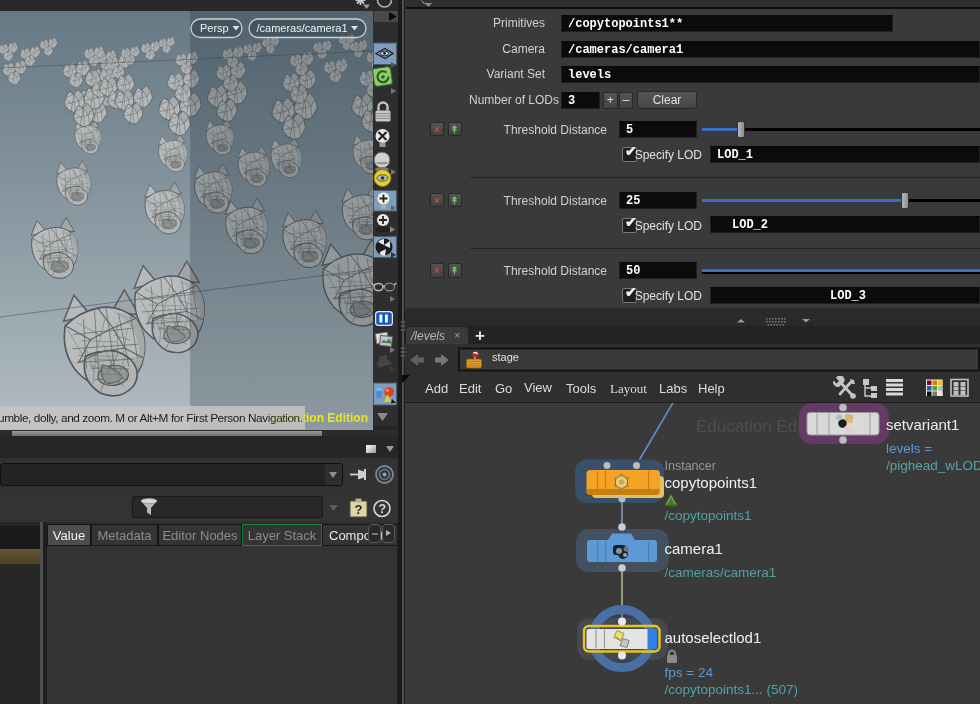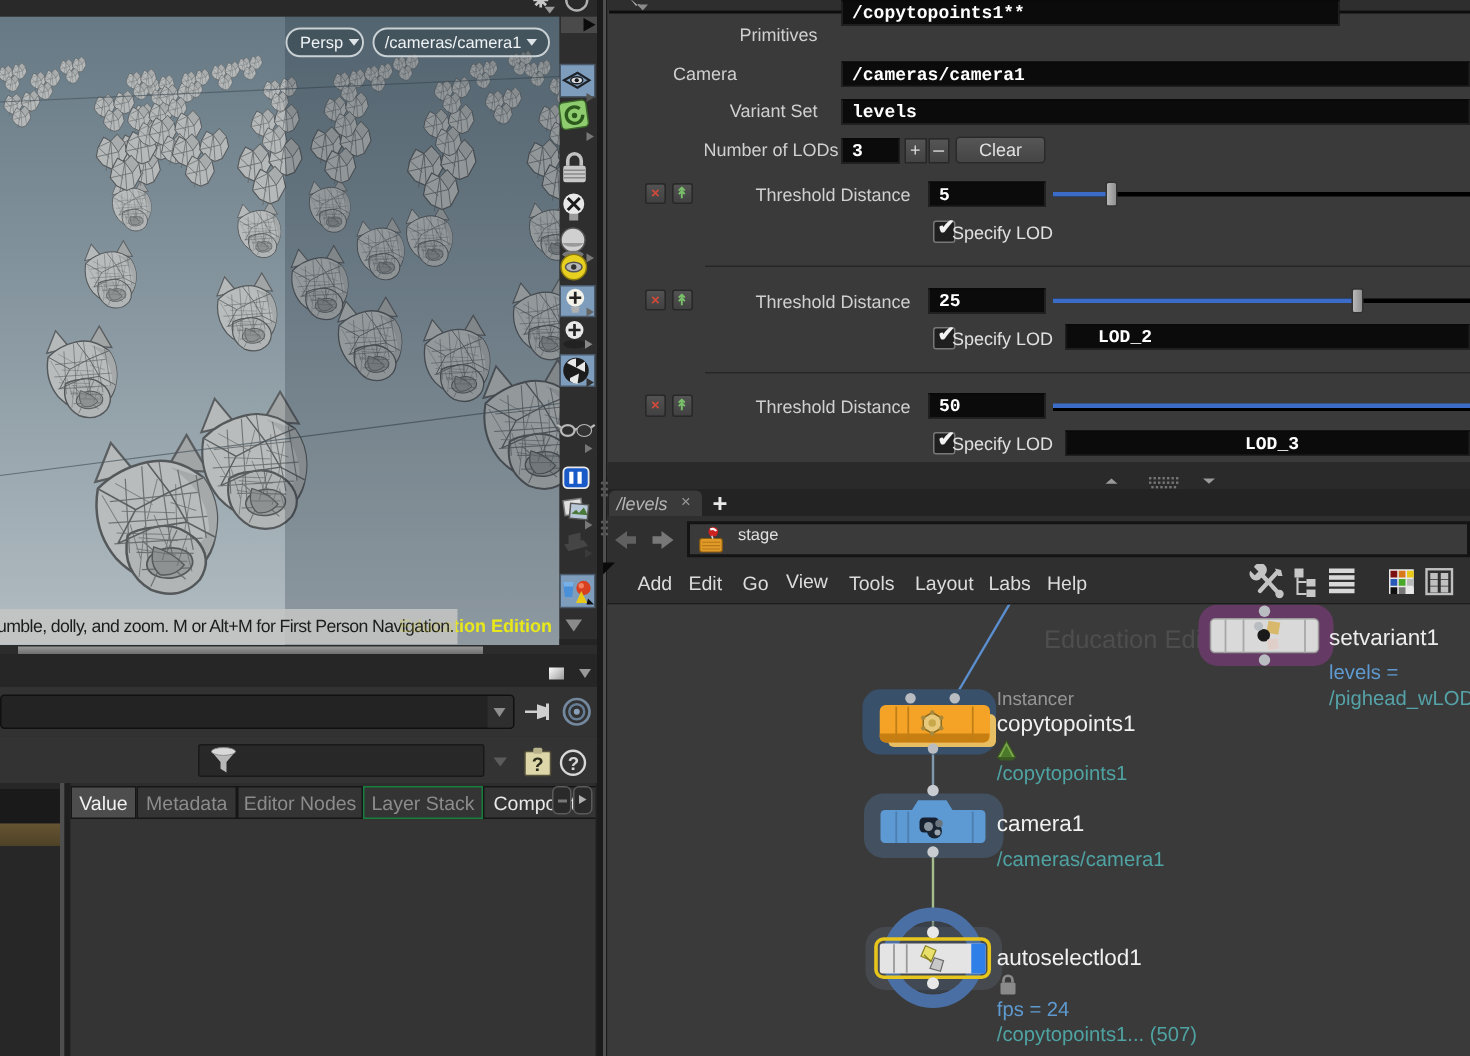--- a/index.html
+++ b/index.html
@@ -298,40 +298,41 @@
 
   <div class="abs" style="left:405px;top:0;width:575px;height:318px;background:#3a3a3a;"></div>
   <div class="abs" style="left:405px;top:0;width:575px;height:7px;background:#2e2e2e;"></div>
   <div class="abs" style="left:406px;top:7px;width:574px;height:1.5px;background:#0d0d0d;"></div>
   <svg class="abs" style="left:415px;top:0;" width="20" height="8" viewBox="0 0 20 8">
       <path d="M5,-1 l4,5 l2,-1.5 l2,3.5 z" fill="#b0b0b0"></path>
       <path d="M10,3 h7 l-3.5,4 z" fill="#8a8a8a"></path>
     </svg>
 
   <div class="abs lbl" style="left:395px;top:16px;width:150px;">Primitives</div>
-  <div class="abs fld" style="left:561px;top:0;width:332px;height:17px;">/copytopoints1**</div>
-  <div class="abs lbl" style="left:395px;top:42px;width:150px;text-align:center;">Camera</div>
+  <div class="abs fld" style="left:561px;top:15px;width:332px;height:17px;">/copytopoints1**</div>
+  <div class="abs lbl" style="left:395px;top:42px;width:150px;">Camera</div>
   <div class="abs fld" style="left:561px;top:40.5px;width:419px;height:17px;">/cameras/camera1</div>
   <div class="abs lbl" style="left:395px;top:67px;width:150px;">Variant Set</div>
   <div class="abs fld" style="left:561px;top:66px;width:419px;height:17px;">levels</div>
   <div class="abs lbl" style="left:409px;top:93px;width:150px;">Number of LODs</div>
   <div class="abs fld" style="left:561px;top:91.5px;width:39px;height:17px;">3</div>
   <div class="abs" style="left:603px;top:91.5px;width:14.5px;height:17px;background:linear-gradient(#555,#434343);border:1px solid #282828;color:#ddd;font-size:12px;text-align:center;line-height:15px;">+</div>
   <div class="abs" style="left:618.5px;top:91.5px;width:14.5px;height:17px;background:linear-gradient(#555,#434343);border:1px solid #282828;color:#ddd;font-size:13px;text-align:center;line-height:14px;">–</div>
   <div class="abs" style="left:637px;top:90.5px;width:60px;height:18.5px;background:linear-gradient(#565656,#454545);border:1px solid #2a2a2a;border-radius:3px;color:#e0e0e0;font-size:12px;text-align:center;line-height:17px;">Clear</div>
 
   <div class="abs" style="left:430px;top:121.5px;width:14px;height:14.5px;background:linear-gradient(#535353,#414141);border:1px solid #282828;border-radius:2px;color:#d04a3a;font-size:10px;font-weight:bold;text-align:center;line-height:13px;">×</div>
   <div class="abs" style="left:447.5px;top:121.5px;width:14px;height:14.5px;background:linear-gradient(#535353,#414141);border:1px solid #282828;border-radius:2px;color:#7abf6a;font-size:10px;font-weight:bold;text-align:center;line-height:13px;">↟</div>
   <div class="abs lbl" style="left:457px;top:123px;width:150px;">Threshold Distance</div>
   <div class="abs fld" style="left:619px;top:121px;width:78px;height:17px;">5</div>
   <div class="abs" style="left:702px;top:128px;width:278px;height:3px;background:#000;"></div>
   <div class="abs" style="left:702px;top:128px;width:39px;height:3px;background:#3b6cc8;"></div>
   <div class="abs" style="left:737px;top:121px;width:8px;height:17px;background:linear-gradient(90deg,#b8b8b8,#8f8f8f);border:1px solid #333;border-radius:2px;"></div>
   <div class="abs chk" style="left:622px;top:147px;"></div>
   <div class="abs lbl" style="left:552px;top:148px;width:150px;color:#e0e0e0;font-size:12px;">Specify LOD</div>
+  <div class="abs fld" style="left:710px;top:145.5px;width:270px;height:17px;">LOD_1</div>
   <div class="abs" style="left:470px;top:177px;width:510px;height:1px;background:#262626;"></div>
 
   <div class="abs" style="left:430px;top:192.5px;width:14px;height:14.5px;background:linear-gradient(#535353,#414141);border:1px solid #282828;border-radius:2px;color:#d04a3a;font-size:10px;font-weight:bold;text-align:center;line-height:13px;">×</div>
   <div class="abs" style="left:447.5px;top:192.5px;width:14px;height:14.5px;background:linear-gradient(#535353,#414141);border:1px solid #282828;border-radius:2px;color:#7abf6a;font-size:10px;font-weight:bold;text-align:center;line-height:13px;">↟</div>
   <div class="abs lbl" style="left:457px;top:193.5px;width:150px;">Threshold Distance</div>
   <div class="abs fld" style="left:619px;top:191.5px;width:78px;height:17px;">25</div>
   <div class="abs" style="left:702px;top:198.5px;width:278px;height:3px;background:#000;"></div>
   <div class="abs" style="left:702px;top:198.5px;width:203px;height:3px;background:#3b6cc8;"></div>
   <div class="abs" style="left:901px;top:191.5px;width:8px;height:17px;background:linear-gradient(90deg,#b8b8b8,#8f8f8f);border:1px solid #333;border-radius:2px;"></div>
   <div class="abs chk" style="left:622px;top:217.5px;"></div>
@@ -398,21 +399,21 @@
     <path d="M69.5,13.2 l0.8,2" stroke="#ddd" stroke-width="1"></path>
   </svg>
   <div class="abs" style="left:492px;top:351px;color:#e0e0e0;font-size:11px;">stage</div>
 
   <div class="abs" style="left:405px;top:374px;width:575px;height:29px;background:#2f2f2f;border-bottom:1.5px solid #1c1c1c;color:#dcdcdc;font-size:13px;">
     <span style="position:absolute;left:20px;top:7px;">Add</span>
     <span style="position:absolute;left:54px;top:7px;">Edit</span>
     <span style="position:absolute;left:90px;top:7px;">Go</span>
     <span style="position:absolute;left:119px;top:6px;text-align:right;">View</span>
     <span style="position:absolute;left:161px;top:7px;">Tools</span>
-    <span style="position:absolute;left:205px;top:7px;">Layout</span>
+    <span style="position:absolute;left:205px;top:7px;font-family:Liberation Serif, serif;">Layout</span>
     <span style="position:absolute;left:254px;top:7px;">Labs</span>
     <span style="position:absolute;left:293px;top:7px;">Help</span>
   </div>
   <svg class="abs" style="left:830px;top:376px;" width="145" height="26" viewBox="0 0 145 26">
 
     <g stroke="#c4c4c4" stroke-width="2.8" stroke-linecap="round">
       <path d="M11,7 L22,19"></path>
       <path d="M21,6 L10,18"></path>
     </g>
     <path d="M12,8 a4.5,4.5 0 1 0 -6,-6 l3,3 l-2.5,2.5 l-3,-3 a4.5,4.5 0 0 0 6,6 z" fill="#c4c4c4" stroke="none"></path>

